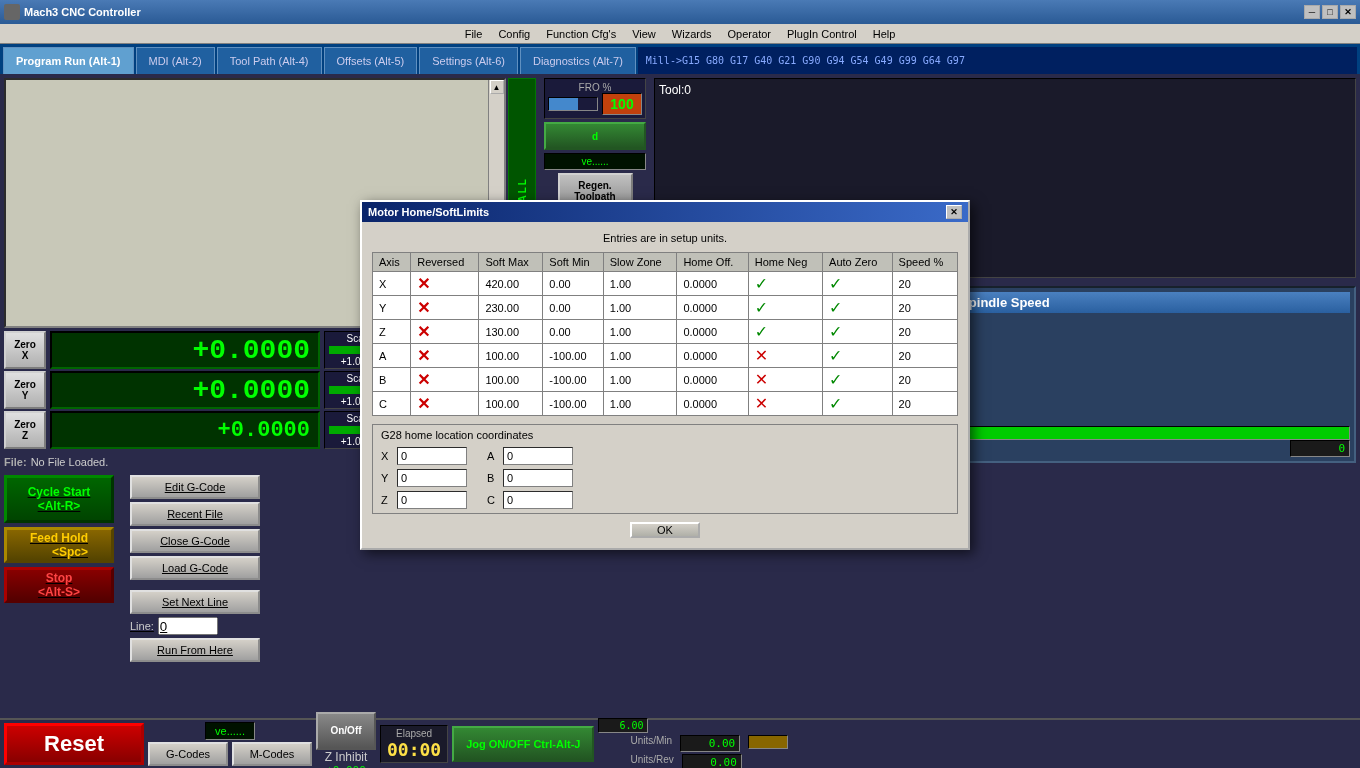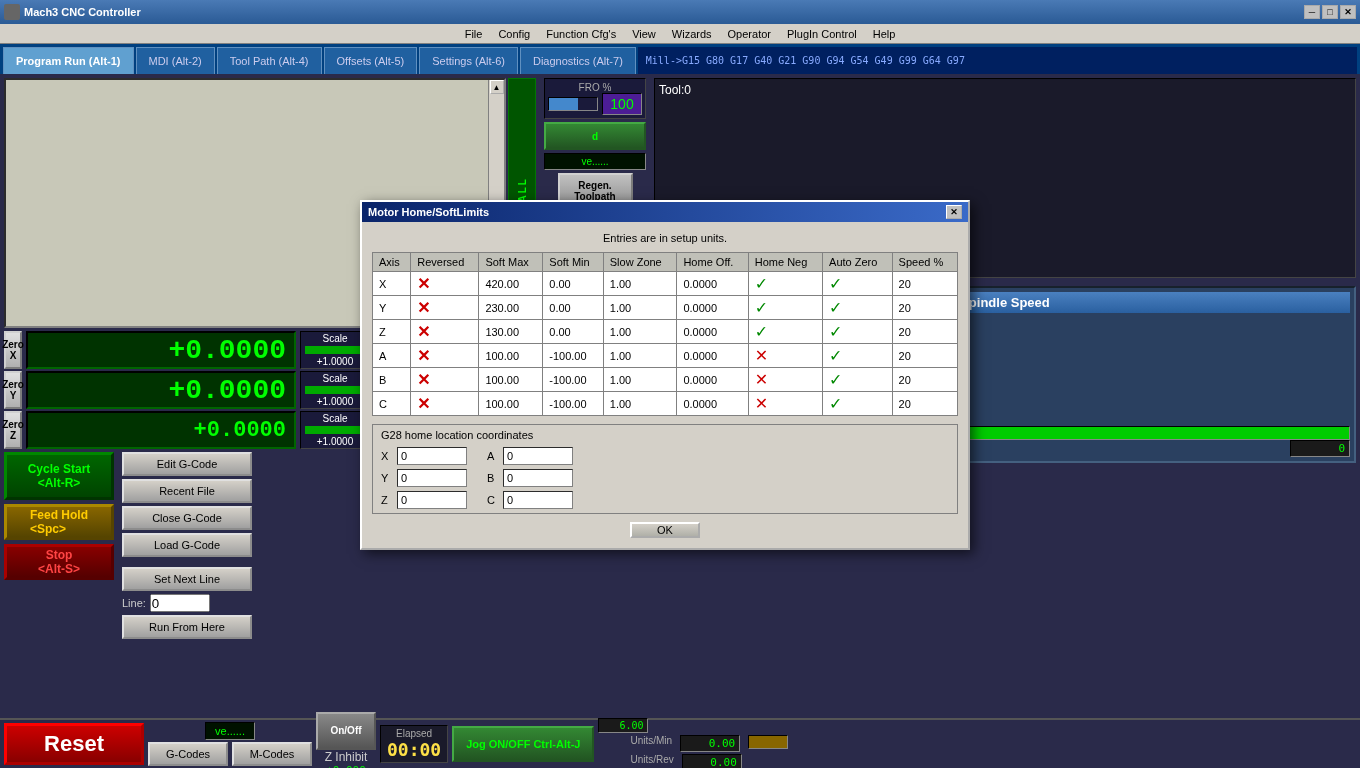--- a/index.html
+++ b/index.html
@@ -110,21 +110,21 @@
       border: 1px outset #fff;
       display: flex; align-items: center; justify-content: center;
       font-size: 8px; cursor: pointer;
     }
     .axis-row {
       display: flex;
       align-items: center;
       gap: 4px;
     }
     .zero-btn {
-      width: 18px;
+      width: 42px;
       height: 38px;
       background: linear-gradient(to bottom, #e0e0e0, #b0b0b0);
       border: 2px outset #d0d0d0;
       font-size: 10px;
       font-weight: bold;
       cursor: pointer;
       display: flex;
       flex-direction: column;
       align-items: center;
       justify-content: center;
@@ -250,24 +250,24 @@
       color: white;
       text-align: center;
       font-size: 13px;
       font-weight: bold;
       padding: 3px;
       margin-bottom: 4px;
     }
 
     
     .pct-display {
-      background: #4c1d95;
+      background: #c2410c;
       color: #00ff00;
       font-size: 14px;
-      font-weight: normal;
+      font-weight: bold;
       text-align: center;
       padding: 2px 6px;
       border: 1px inset #333;
       min-width: 40px;
     }
 
     
     .rpm-row {
       display: flex;
       align-items: center;
@@ -671,30 +671,34 @@
         <button class="zero-btn">Zero<br>Z</button>
         <div class="axis-value" style="font-size:22px;">+0.0000</div>
         <div class="scale-display">
           <span>Scale</span>
           <div class="scale-bar"></div>
           <span>+1.0000</span>
         </div>
       </div>
     </div>
 
-
-    <div style="display:flex; gap:8px; align-items:flex-start;">
+    <div id="file-info">
+      <span class="file-label">File:</span>
+      <span>No File Loaded.</span>
+    </div>
+
+    <div style="display:flex; gap:16px; align-items:flex-start;text-decoration:underline;">
 
       <div style="display:flex; flex-direction:column; gap:4px;">
         <button class="cycle-start-btn">
           <span style="white-space:pre; text-align:center;">Cycle Start
 &lt;Alt-R&gt;</span>
         </button>
         <button class="feed-hold-btn">
-          <span style="white-space:pre; text-align:left;">Feed Hold
+          <span style="white-space:pre; text-align:right;">Feed Hold
 &lt;Spc&gt;</span>
         </button>
         <button class="stop-btn">
           <span style="white-space:pre; text-align:center;">Stop
 &lt;Alt-S&gt;</span>
         </button>
       </div>
 
       <div style="display:flex; flex-direction:column; gap:3px;">
         <button class="ctrl-btn">Edit G-Code</button>

